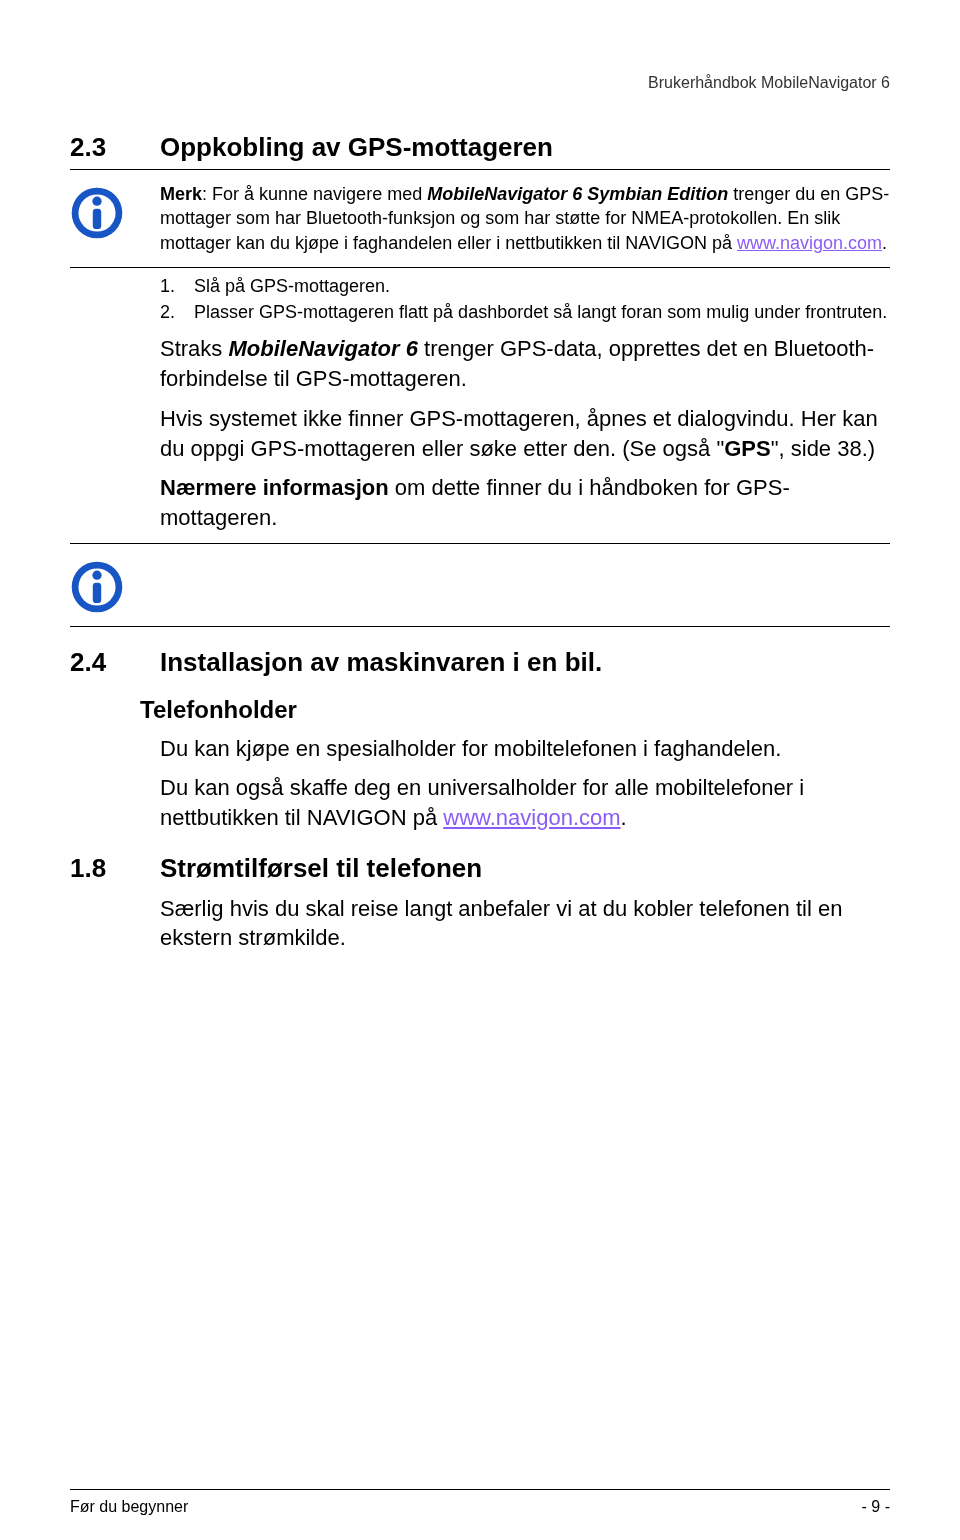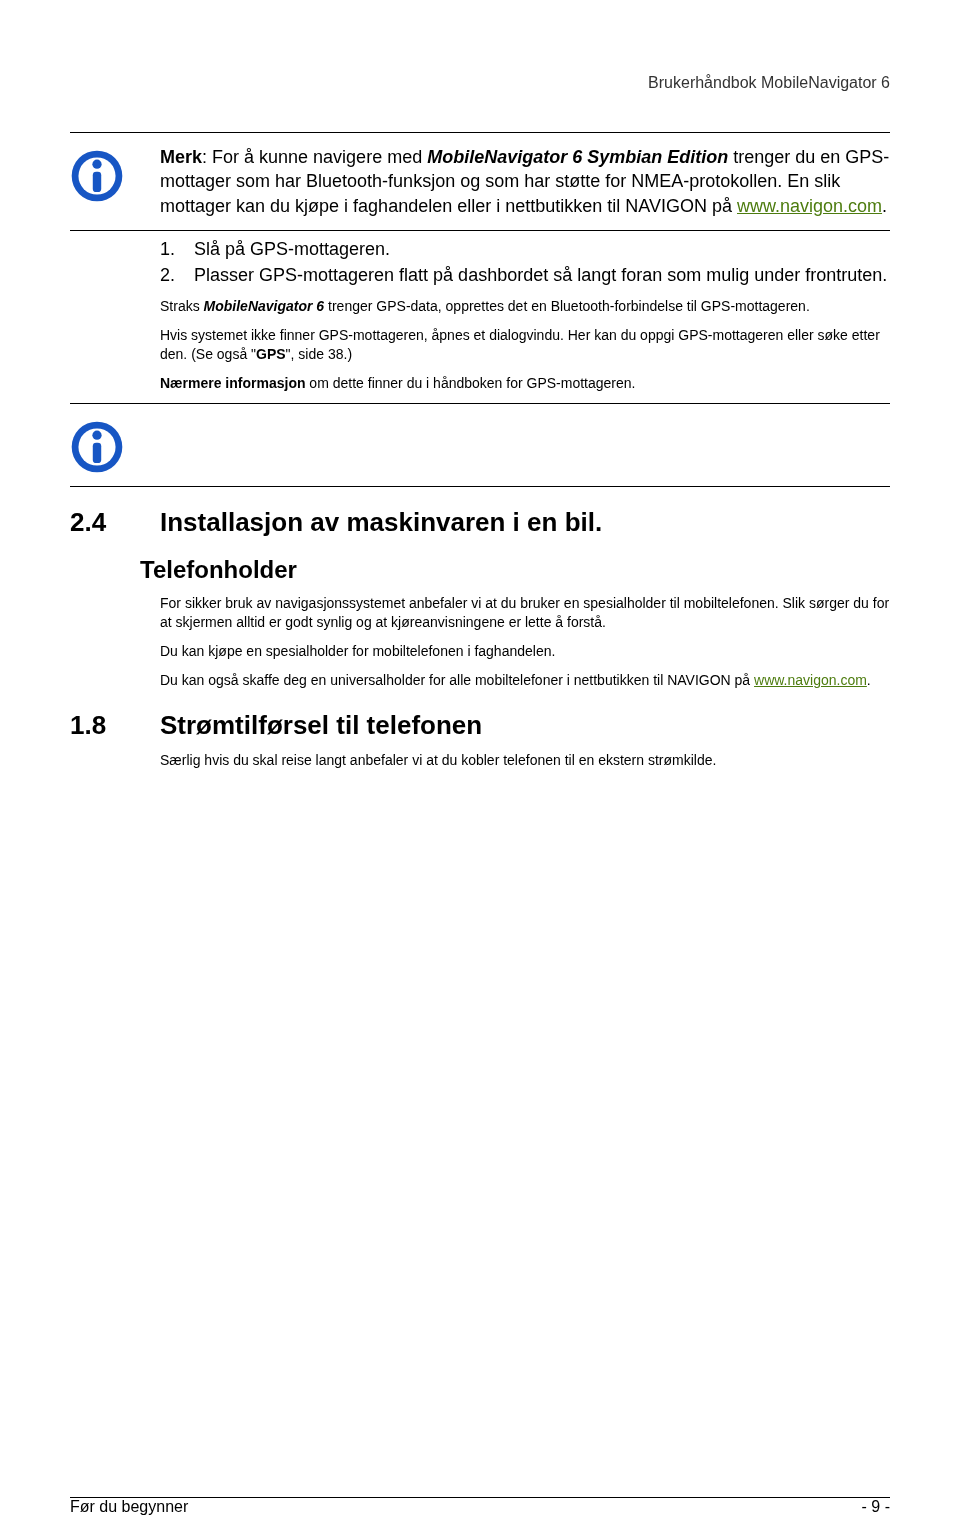--- a/index.html
+++ b/index.html
@@ -56,21 +56,21 @@
     justify-content: flex-start;
     padding-top: 4px;
   }
   .note-text {
     font-size: 18px;
     line-height: 1.35;
     flex: 1;
   }
   .para-block {
     margin-left: 90px;
-    font-size: 14px;
+    font-size: 22px;
     line-height: 1.35;
   }
   .ol {
     margin: 6px 0 6px 90px;
     padding: 0;
     font-size: 18px;
     line-height: 1.35;
   }
   .ol-item {
     display: flex;
@@ -80,48 +80,52 @@
     width: 34px;
     flex-shrink: 0;
   }
   .ol-txt {
     flex: 1;
   }
   .para {
     margin: 10px 0;
   }
   .link {
-    color: #4d7c0f;
+    color: #8b5cf6;
     text-decoration: underline;
   }
   .bold { font-weight: bold; }
   .italic { font-style: italic; }
   .footer {
     position: absolute;
     bottom: 24px;
     left: 70px;
     right: 70px;
     border-top: 1px solid #000;
-    padding-top: 0;
+    padding-top: 8px;
     display: flex;
     justify-content: space-between;
     font-size: 16px;
   }
   .icon-svg {
     width: 54px;
     height: 54px;
   }
 </style>
 </head>
 <body>
 
 <div class="page">
 
   <div class="header-line">Brukerhåndbok MobileNavigator 6</div>
 
+  <div class="sec-heading">
+    <span class="sec-number">2.3</span>
+    <span>Oppkobling av GPS-mottageren</span>
+  </div>
   <hr class="hr">
 
   <div class="note-row">
     <div class="note-icon-cell">
       <svg class="icon-svg" viewBox="0 0 64 64">
         <circle cx="32" cy="32" r="30" fill="#1756c4"></circle>
         <circle cx="32" cy="32" r="22" fill="#fff"></circle>
         <rect x="27" y="27" width="10" height="24" rx="4" fill="#1756c4"></rect>
         <circle cx="32" cy="18" r="5.5" fill="#1756c4"></circle>
       </svg>
@@ -169,21 +173,20 @@
   <hr class="hr">
 
   <div class="sec-heading">
     <span class="sec-number">2.4</span>
     <span>Installasjon av maskinvaren i en bil.</span>
   </div>
 
   <div class="sub-heading">Telefonholder</div>
 
   <div class="para-block">
-    <div class="para">For sikker bruk av navigasjonssystemet anbefaler vi at du bruker en spesialholder til mobiltelefonen. Slik sørger du for at skjermen alltid er godt synlig og at kjøreanvisningene er lette å forstå.</div>
     <div class="para">Du kan kjøpe en spesialholder for mobiltelefonen i faghandelen.</div>
     <div class="para">
       <span>Du kan også skaffe deg en universalholder for alle mobiltelefoner i nettbutikken til NAVIGON på </span><span class="link">www.navigon.com</span><span>.</span>
     </div>
   </div>
 
   <div class="sec-heading">
     <span class="sec-number">1.8</span>
     <span>Strømtilførsel til telefonen</span>
   </div>

